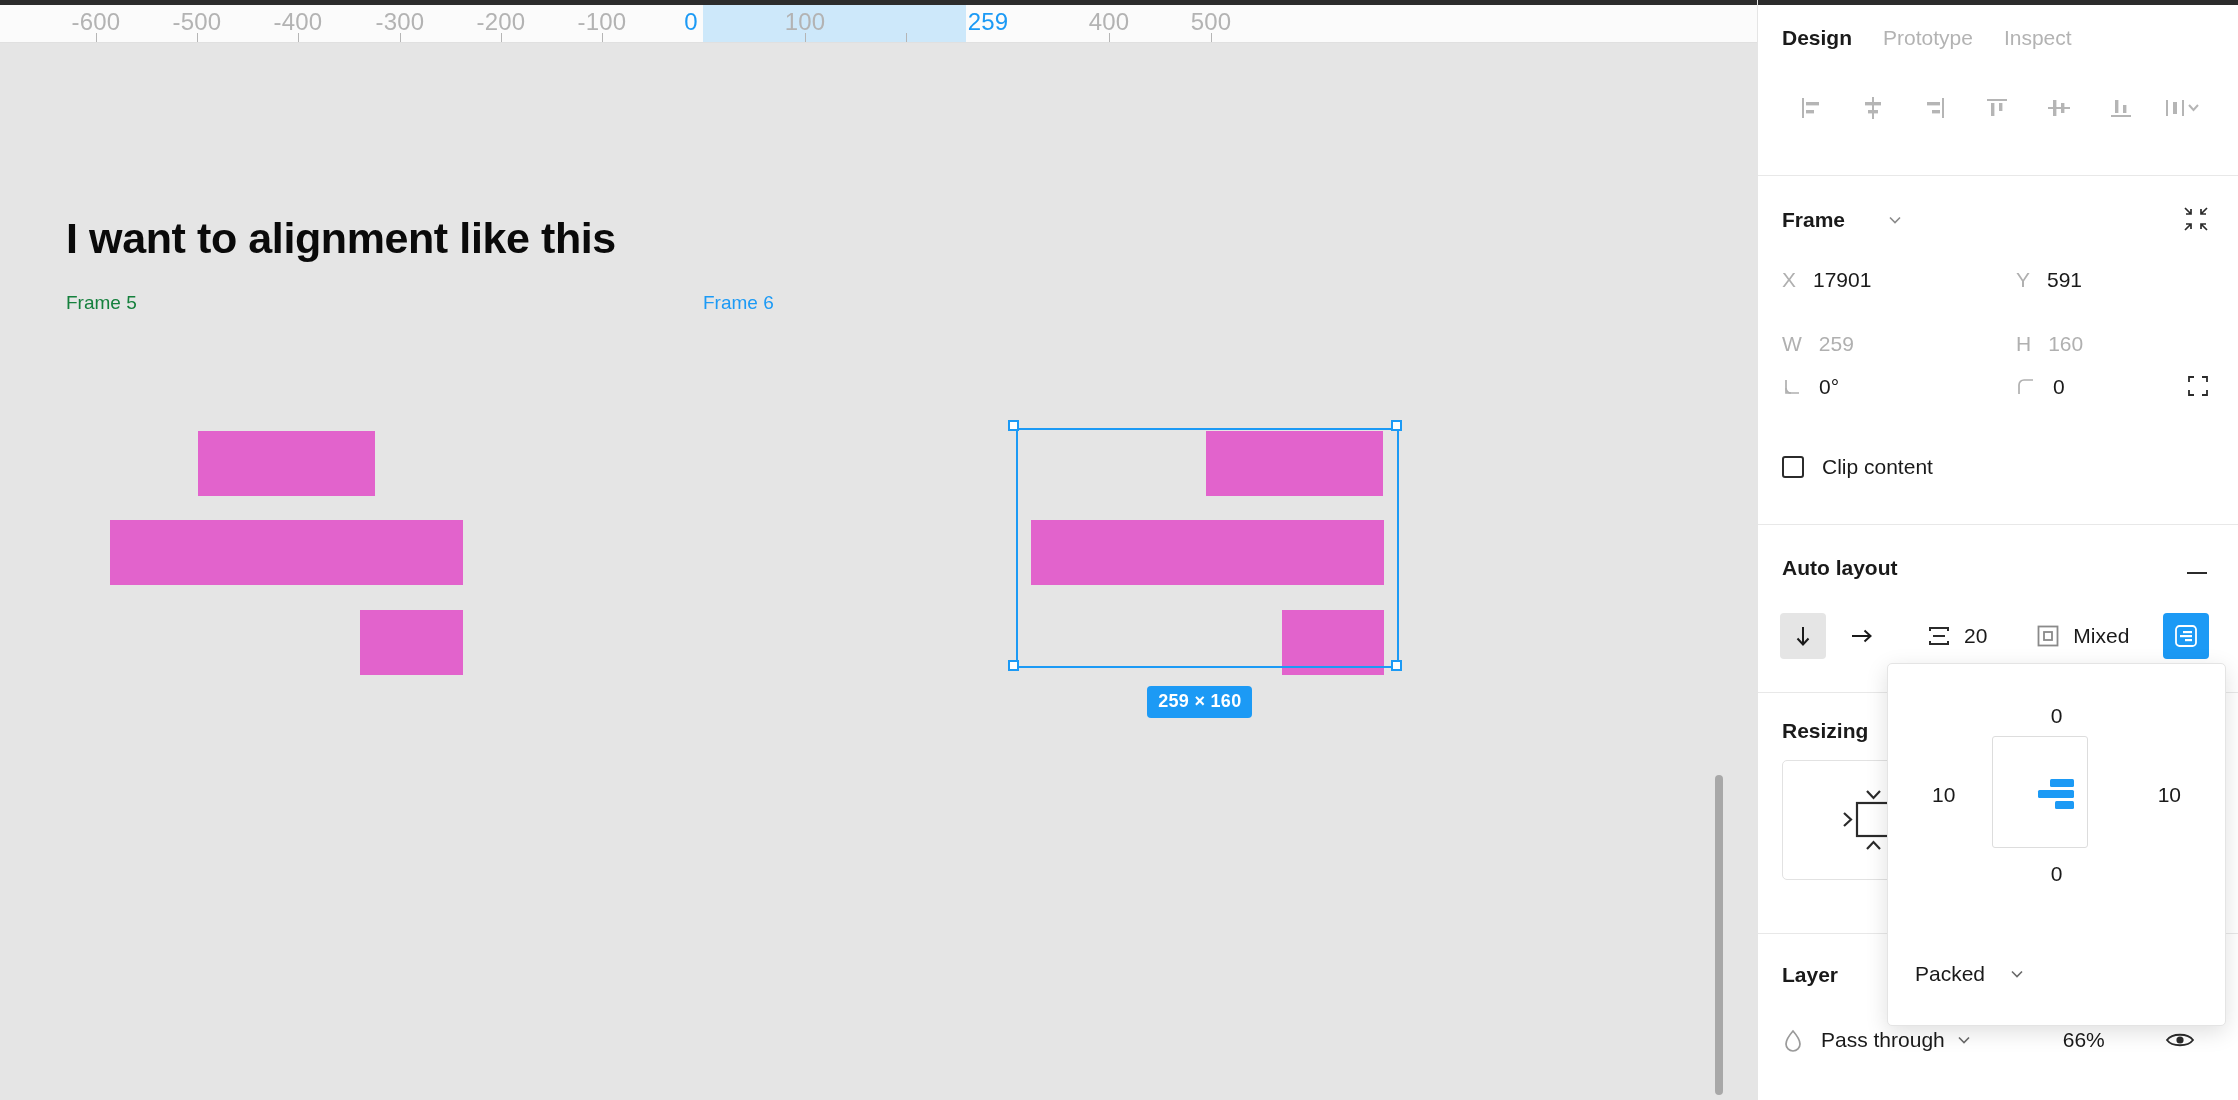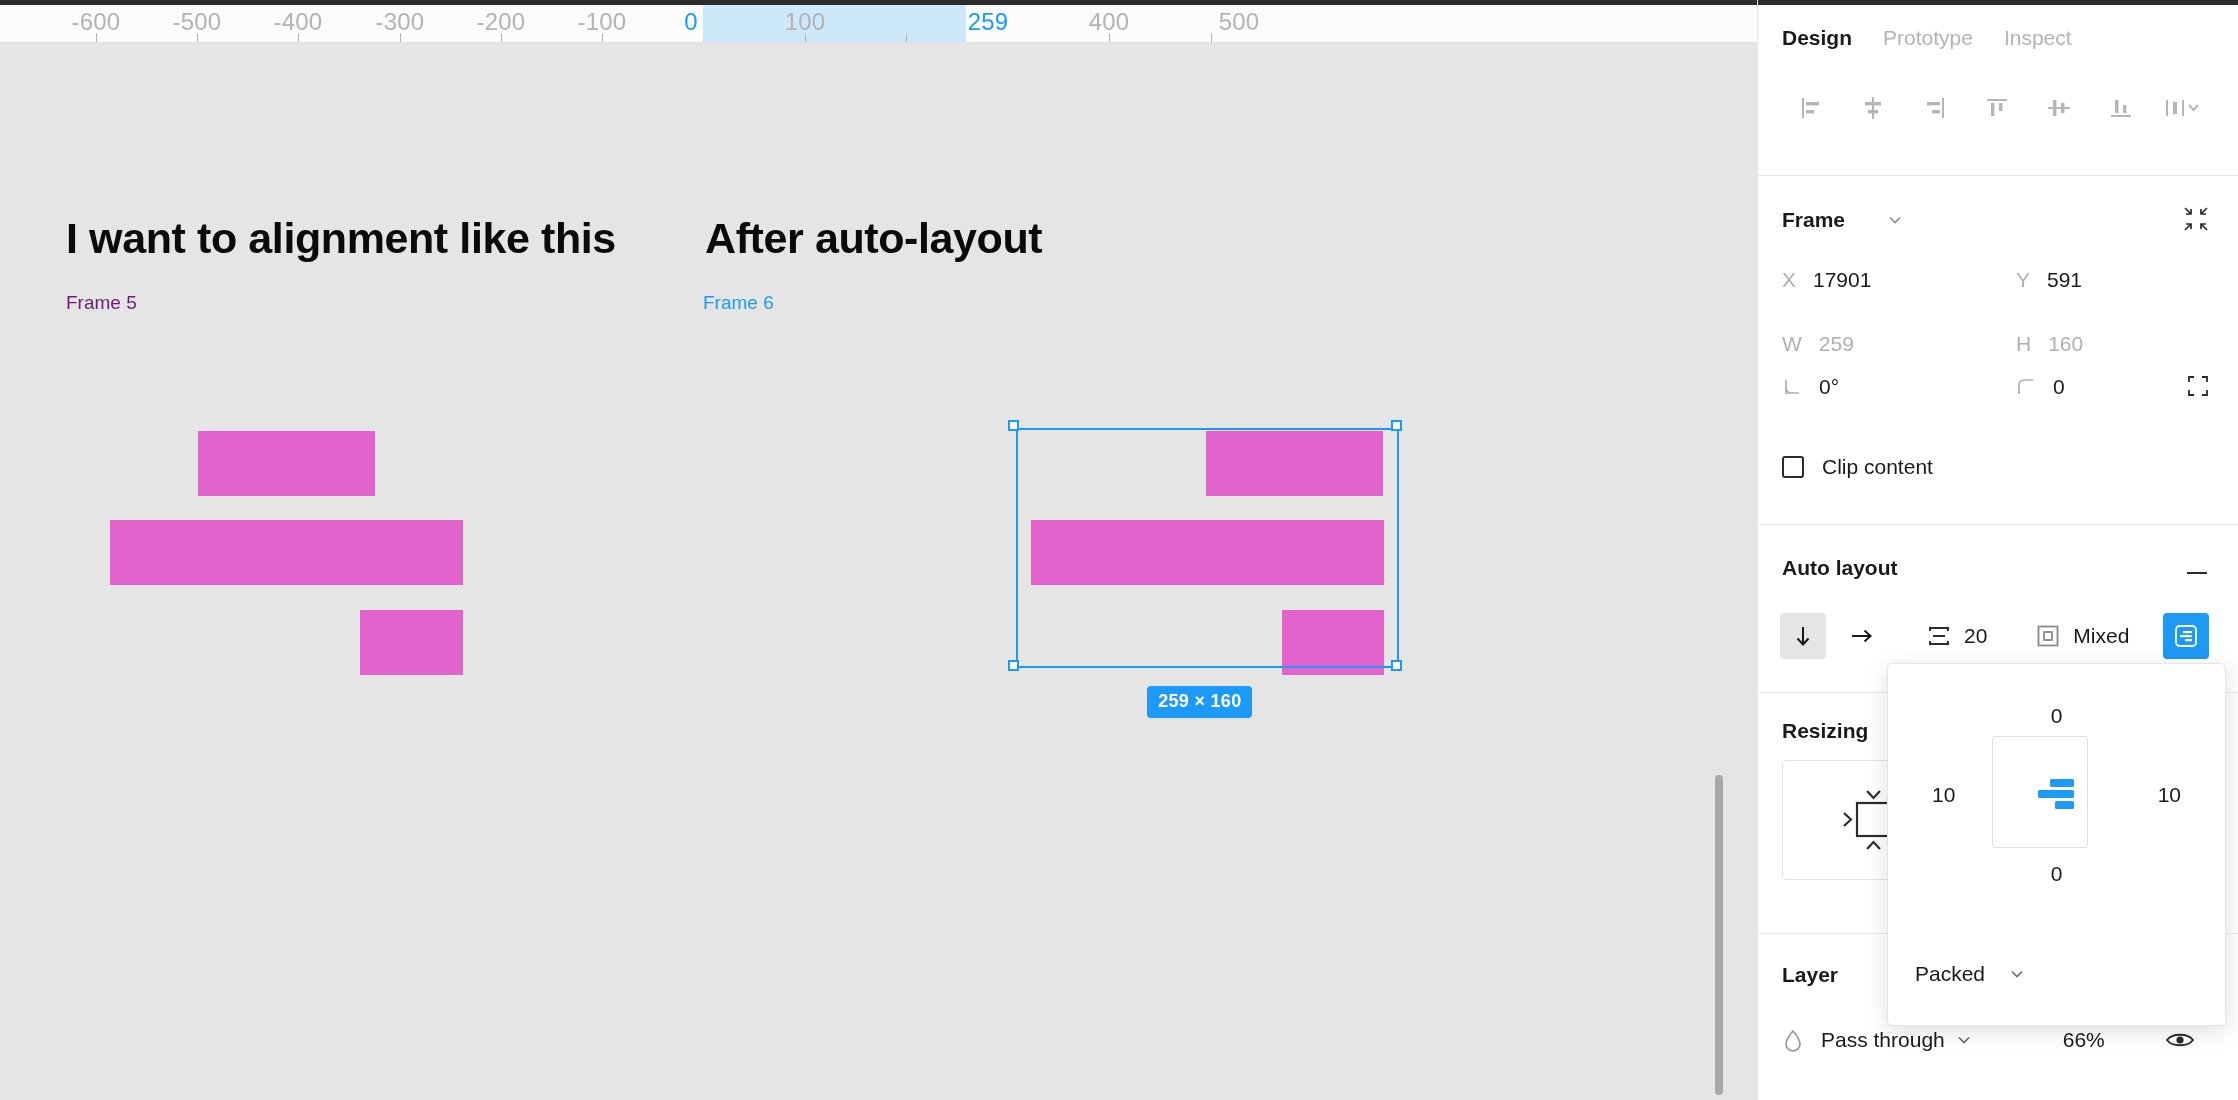--- a/index.html
+++ b/index.html
@@ -53,21 +53,21 @@
     font-size: 43px; font-weight: bold; color: #0a0a0a;
     white-space: nowrap; letter-spacing: -0.4px;
   }
   #title-left  { left: 66px;  top: 171px; }
   #title-right { left: 705px; top: 171px; }
 
   .frame-label {
     position: absolute;
     font-size: 19px; white-space: nowrap;
   }
-  #label-frame5 { left: 66px;  top: 249px; color: #701a75; }
+  #label-frame5 { left: 66px;  top: 249px; color: #15803d; }
   #label-frame6 { left: 703px; top: 249px; color: #1c9af5; }
 
   
   .bar { position: absolute; background: #e263cc; }
 
   
   .sel-box {
     position: absolute;
     border: 2px solid #1c9af5;
   }
@@ -248,36 +248,35 @@
         <div class="ruler-tick-label" style="left: 602px;">-100</div>
         <div class="ruler-tick-mark" style="left: 602px;"></div>
         <div class="ruler-tick-label accent" style="left: 691px;">0</div>
         <div class="ruler-tick-label" style="left: 805px;">100</div>
         <div class="ruler-tick-mark" style="left: 805px;"></div>
         <div class="ruler-tick-label" style="left: 906px; margin-top: 44px;">200</div>
         <div class="ruler-tick-mark" style="left: 906px;"></div>
         <div class="ruler-tick-label accent" style="left: 988px;">259</div>
         <div class="ruler-tick-label" style="left: 1109px;">400</div>
         <div class="ruler-tick-mark" style="left: 1109px;"></div>
-        <div class="ruler-tick-label" style="left: 1211px; margin-left: 28px;">500</div>
+        <div class="ruler-tick-label" style="left: 1211px;">500</div>
         <div class="ruler-tick-mark" style="left: 1211px;"></div>
       </div>
   </div>
 
   <div class="canvas">
 
     <div class="board-title" id="title-left">I want to alignment like this</div>
     <div class="frame-label" id="label-frame5">Frame 5</div>
     <div id="bars-left">
         <div class="bar" style="left: 198.184px; top: 387.689px; width: 176.485px; height: 65.097px; background: rgb(226, 99, 204);"></div>
         <div class="bar" style="left: 109.942px; top: 477.378px; width: 352.97px; height: 65.097px; background: rgb(226, 99, 204);"></div>
         <div class="bar" style="left: 360.203px; top: 567.067px; width: 102.709px; height: 65.097px; background: rgb(226, 99, 204);"></div>
       </div>
 
-    <div class="board-title" id="title-right">After auto-layout</div>
     <div class="frame-label" id="label-frame6">Frame 6</div>
     <div id="bars-right">
         <div class="bar" style="left: 1206.46px; top: 387.689px; width: 176.485px; height: 65.097px; background: rgb(226, 99, 204);"></div>
         <div class="bar" style="left: 1031.43px; top: 477.378px; width: 352.97px; height: 65.097px; background: rgb(226, 99, 204);"></div>
         <div class="bar" style="left: 1281.69px; top: 567.067px; width: 102.709px; height: 65.097px; background: rgb(226, 99, 204);"></div>
       </div>
 
     <div class="sel-box" id="sel-box" style="left: 1015.51px; top: 384.796px; width: 383.349px; height: 240.136px; border-color: rgb(28, 154, 245);"></div>
     <div id="sel-handles">
         <div class="sel-handle" style="left: 1008.01px; top: 377.296px; border-color: rgb(28, 154, 245);"></div>

